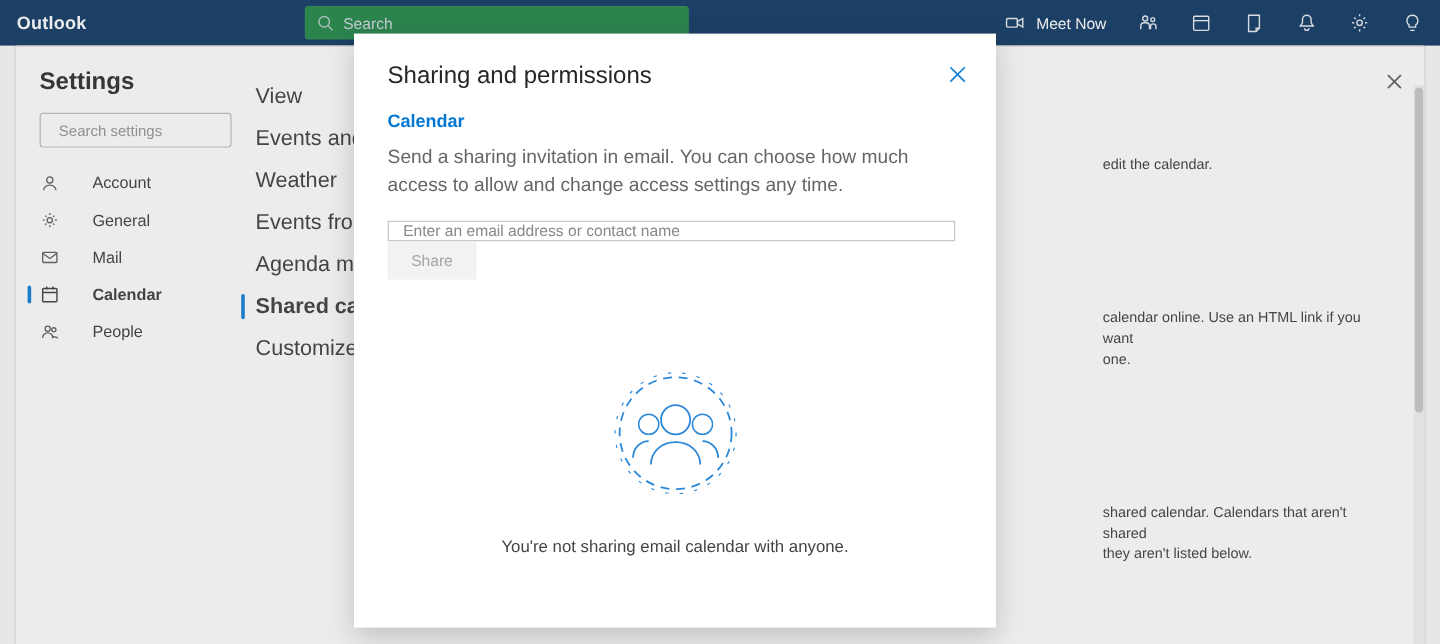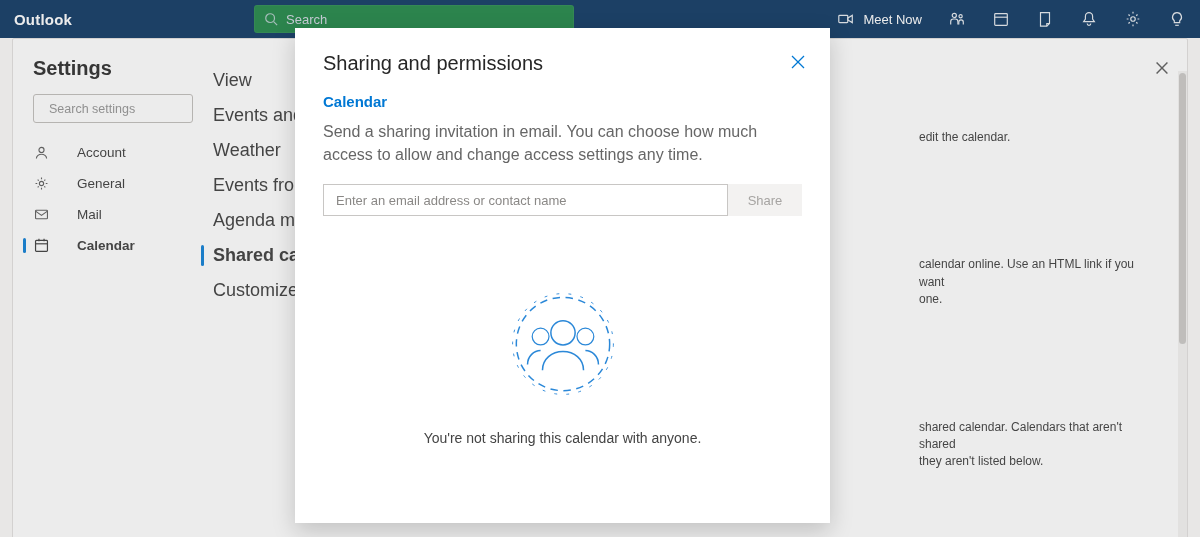--- a/index.html
+++ b/index.html
@@ -58,21 +58,21 @@
   .modal {
     position: absolute; left: 295px; top: 28px; width: 535px; height: 495px;
     background: #fff; z-index: 3; box-shadow: 0 8px 22px rgba(0,0,0,.18);
     padding: 24px 28px 0 28px;
   }
   .modal h1 { font-size: 20px; font-weight: 400; color: #262626; margin-bottom: 18px; }
   .modal h2 { font-size: 15px; font-weight: 600; color: #0078d4; margin-bottom: 10px; }
   .modal .closex { position: absolute; right: 18px; top: 20px; width: 28px; height: 28px; display:flex; align-items:center; justify-content:center; color:#0078d4; cursor:pointer;}
   .modal .closex svg{width:14px;height:14px;}
   .modal p { font-size: 16px; color: #666; line-height: 1.45; max-width: 550px; }
-  .sharerow { display:flex; gap:0; margin-top:18px;}
+  .sharerow { display:flex; gap:0; margin-top:18px;flex-direction:column;}
   .emailinput { flex:1; height:32px; border:1px solid #c8c6c4; padding:0 12px; font-size:13px; color:#333; outline:none; max-width:473px;}
   .emailinput::placeholder{color:#8a8886;}
   .sharebtn { width:74px; height:32px; background:#f3f2f1; border:none; color:#a6a4a2; font-size:13px; }
   .emptywrap { text-align:center; margin-top:72px; }
   .emptywrap .ill { width:112px; height:112px; margin:0 auto 28px auto; }
   .emptywrap p { color:#444; font-size:14px; text-align:center; max-width:none;}
 
 </style>
 </head>
 <body>
@@ -156,20 +156,28 @@
         <span>Mail</span>
       </li>
       <li class="active">
         <span class="nicon"><svg viewBox="0 0 20 20" fill="none" stroke="#333" stroke-width="1.4">
               <rect x="3" y="4" width="14" height="13" rx="1"></rect>
               <line x1="3" y1="8" x2="17" y2="8"></line>
               <line x1="7" y1="2" x2="7" y2="5"></line>
               <line x1="13" y1="2" x2="13" y2="5"></line>
             </svg></span>
         <span>Calendar</span>
+      </li>
+      <li>
+        <span class="nicon"><svg viewBox="0 0 20 20" fill="none" stroke="#555" stroke-width="1.3">
+              <circle cx="8" cy="7" r="2.5"></circle>
+              <circle cx="14" cy="8" r="2"></circle>
+              <path d="M3 16a5 5 0 0110 0M12 16a4 4 0 016 .5"></path>
+            </svg></span>
+        <span>People</span>
       </li>
     </ul>
   </div>
 
   <div class="panel-col2">
     <ul class="sublist">
       <li>View</li>
       <li>Events and invitations</li>
       <li>Weather</li>
       <li>Events from email</li>
@@ -233,15 +241,15 @@
         <circle cx="60" cy="60" r="50" stroke-dasharray="8 6"></circle>
         <circle cx="60" cy="60" r="54" stroke-dasharray="3 10" stroke-width="1"></circle>
         <circle cx="60" cy="48" r="13"></circle>
         <path d="M38 88c0-12 10-20 22-20s22 8 22 20"></path>
         <circle cx="36" cy="52" r="9" stroke-width="1.3"></circle>
         <path d="M22 82c0-9 7-15 14-15"></path>
         <circle cx="84" cy="52" r="9" stroke-width="1.3"></circle>
         <path d="M98 82c0-9-7-15-14-15"></path>
       </svg>
     </div>
-    <p>You're not sharing this calendar with anyone.</p>
+    <p>You're not sharing email calendar with anyone.</p>
   </div>
 </div>
 
 </body></html>

